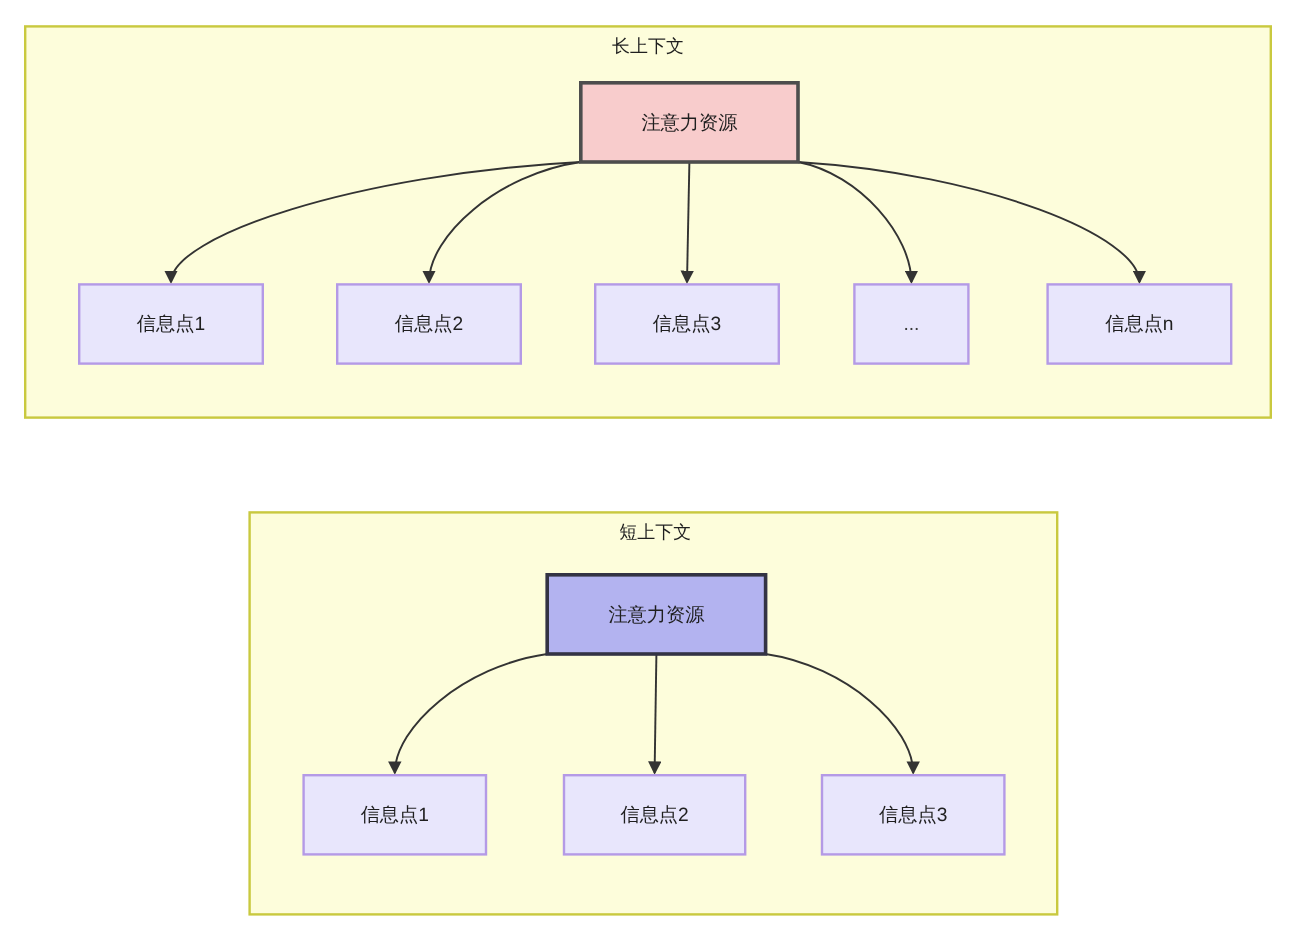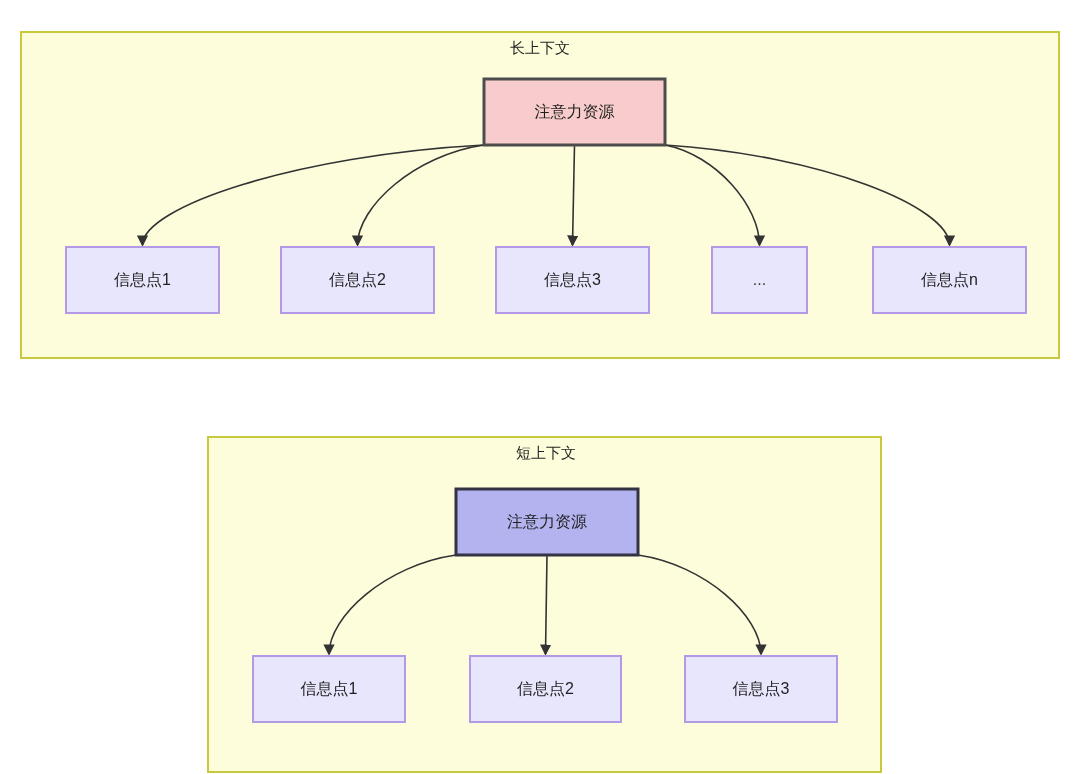--- a/index.html
+++ b/index.html
@@ -11,21 +11,20 @@
   body {
     width: 1080px;
     height: 774px;
     font-family: "Liberation Sans", "DejaVu Sans", sans-serif;
     overflow: hidden;
   }
   #diagram-root {
     position: relative;
     width: 1080px;
     height: 704px;
-    margin-top: 10px;
   }
   svg#canvas {
     position: absolute;
     top: 0;
     left: 0;
     width: 1080px;
     height: 774px;
     display: block;
   }
   .panel-rect {

